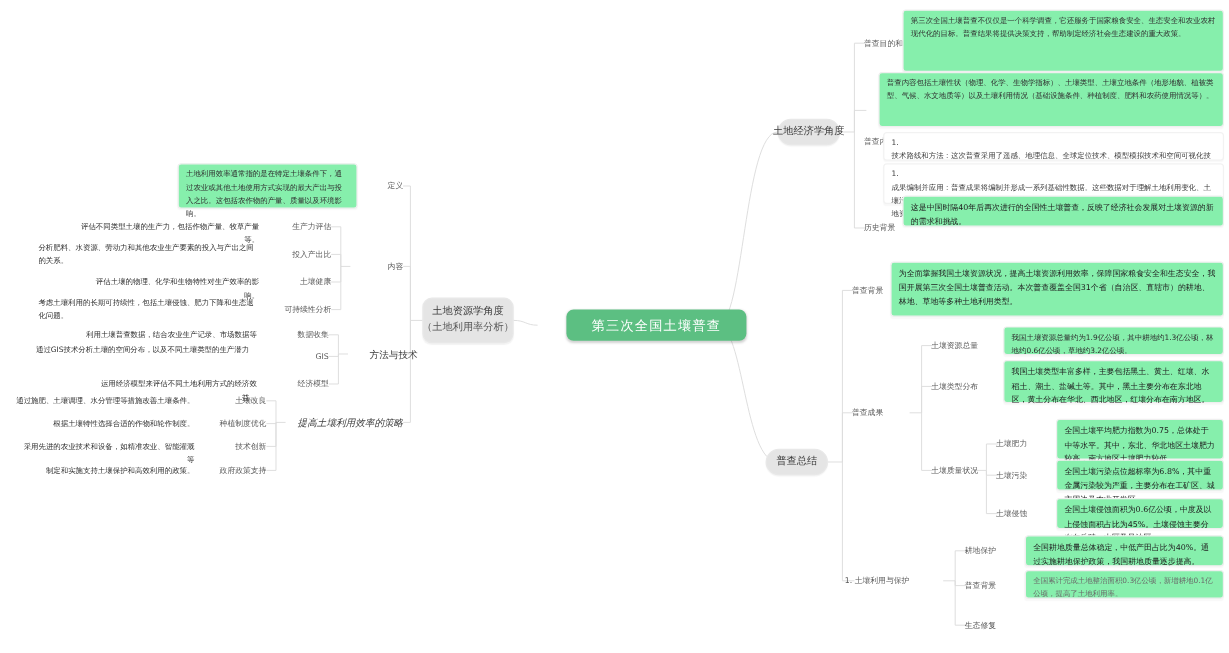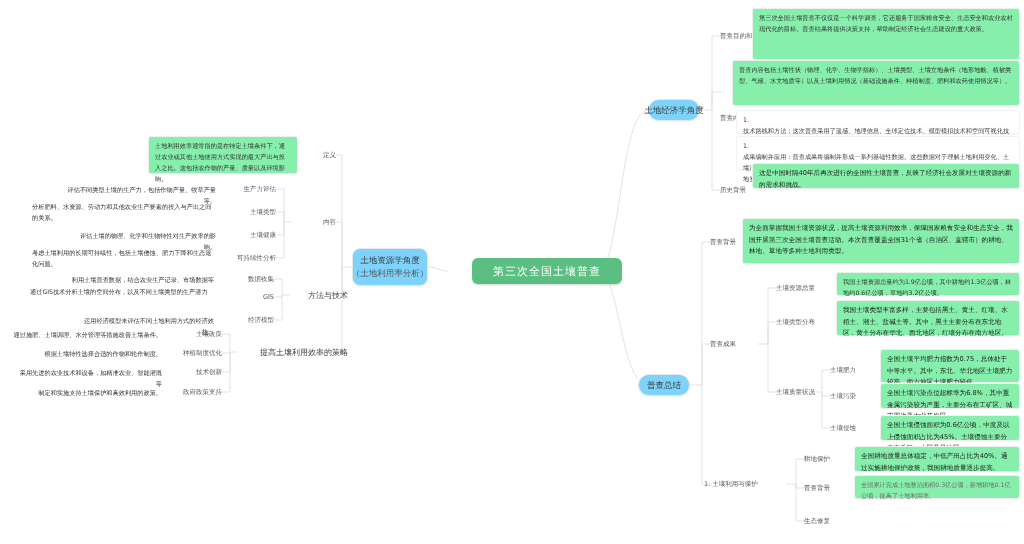--- a/index.html
+++ b/index.html
@@ -16,21 +16,21 @@
   
   .root{
     background:#5cbf82;color:#ffffff;border-radius:6px;
     font-size:11px;letter-spacing:1px;
     display:flex;align-items:center;justify-content:center;
     box-shadow:0 1px 2px rgba(0,0,0,.18);
     padding:6px 10px;white-space:nowrap;
   }
   
   .lvl1{
-    background:#7dd3fc;border:1px solid #e8e8e8;border-radius:13px;
+    background:#e5e5e5;border:1px solid #e8e8e8;border-radius:13px;
     color:#3a3a3a;font-size:8.5px;
     display:flex;flex-direction:column;align-items:center;justify-content:center;
     padding:8px 9px;line-height:1.5;white-space:nowrap;
     box-shadow:0 1px 1px rgba(0,0,0,.05);
   }
   .lvl1.two-line{border-radius:8px;}
   .lvl1 .sub{color:#555;}
 
   
   .lvl2{
@@ -124,41 +124,41 @@
   </div>
 
   <div class="node lvl2" style="left:296px;top:149px;width:40px;height:12px;justify-content:flex-end;">定义</div>
   <div class="node card" style="left:148px;top:136px;width:150px;height:38px;">土地利用效率通常指的是在特定土壤条件下，通过农业或其他土地使用方式实现的最大产出与投入之比。这包括农作物的产量、质量以及环境影响。</div>
 
   <div class="node lvl2" style="left:296px;top:216px;width:40px;height:12px;justify-content:flex-end;">内容</div>
 
   <div class="node lvl2" style="left:222px;top:184px;width:54px;height:10px;justify-content:flex-end;">生产力评估</div>
   <div class="node card nb" style="left:60px;top:183px;width:160px;height:12px;text-align:right;">评估不同类型土壤的生产力，包括作物产量、牧草产量等。</div>
 
-  <div class="node lvl2" style="left:222px;top:207px;width:54px;height:10px;justify-content:flex-end;">土壤类型</div>
+  <div class="node lvl2" style="left:222px;top:207px;width:54px;height:10px;justify-content:flex-end;">投入产出比</div>
   <div class="node card nb" style="left:28px;top:200px;width:192px;height:24px;text-align:left;">分析肥料、水资源、劳动力和其他农业生产要素的投入与产出之间的关系。</div>
 
   <div class="node lvl2" style="left:222px;top:230px;width:54px;height:10px;justify-content:flex-end;">土壤健康</div>
   <div class="node card nb" style="left:68px;top:229px;width:152px;height:12px;text-align:right;">评估土壤的物理、化学和生物特性对生产效率的影响。</div>
 
   <div class="node lvl2" style="left:222px;top:253px;width:54px;height:10px;justify-content:flex-end;">可持续性分析</div>
   <div class="node card nb" style="left:28px;top:246px;width:192px;height:24px;text-align:left;">考虑土壤利用的长期可持续性，包括土壤侵蚀、肥力下降和生态退化问题。</div>
 
   <div class="node lvl2 big" style="left:290px;top:288px;width:58px;height:14px;justify-content:flex-end;">方法与技术</div>
 
   <div class="node lvl2" style="left:220px;top:274px;width:54px;height:10px;justify-content:flex-end;">数据收集</div>
   <div class="node card nb" style="left:58px;top:273px;width:160px;height:12px;text-align:right;">利用土壤普查数据，结合农业生产记录、市场数据等</div>
 
   <div class="node lvl2" style="left:220px;top:292px;width:54px;height:10px;justify-content:flex-end;">GIS</div>
   <div class="node card nb" style="left:26px;top:285px;width:192px;height:24px;text-align:left;">通过GIS技术分析土壤的空间分布，以及不同土壤类型的生产潜力</div>
 
   <div class="node lvl2" style="left:220px;top:315px;width:54px;height:10px;justify-content:flex-end;">经济模型</div>
   <div class="node card nb" style="left:70px;top:314px;width:148px;height:12px;text-align:right;">运用经济模型来评估不同土地利用方式的经济效益。</div>
 
-  <div class="node lvl2 big" style="left:238px;top:345px;width:110px;height:14px;justify-content:flex-end;">提高土壤利用效率的策略</div>
+  <div class="node lvl2 big" style="left:226px;top:345px;width:110px;height:14px;justify-content:flex-end;font-style:italic;">提高土壤利用效率的策略</div>
 
   <div class="node lvl2" style="left:168px;top:329px;width:54px;height:10px;justify-content:flex-end;">土壤改良</div>
   <div class="node card nb" style="left:6px;top:328px;width:160px;height:12px;text-align:right;">通过施肥、土壤调理、水分管理等措施改善土壤条件。</div>
 
   <div class="node lvl2" style="left:168px;top:348px;width:54px;height:10px;justify-content:flex-end;">种植制度优化</div>
   <div class="node card nb" style="left:20px;top:347px;width:146px;height:12px;text-align:right;">根据土壤特性选择合适的作物和轮作制度。</div>
 
   <div class="node lvl2" style="left:168px;top:367px;width:54px;height:10px;justify-content:flex-end;">技术创新</div>
   <div class="node card nb" style="left:12px;top:366px;width:154px;height:12px;text-align:right;">采用先进的农业技术和设备，如精准农业、智能灌溉等</div>
 

